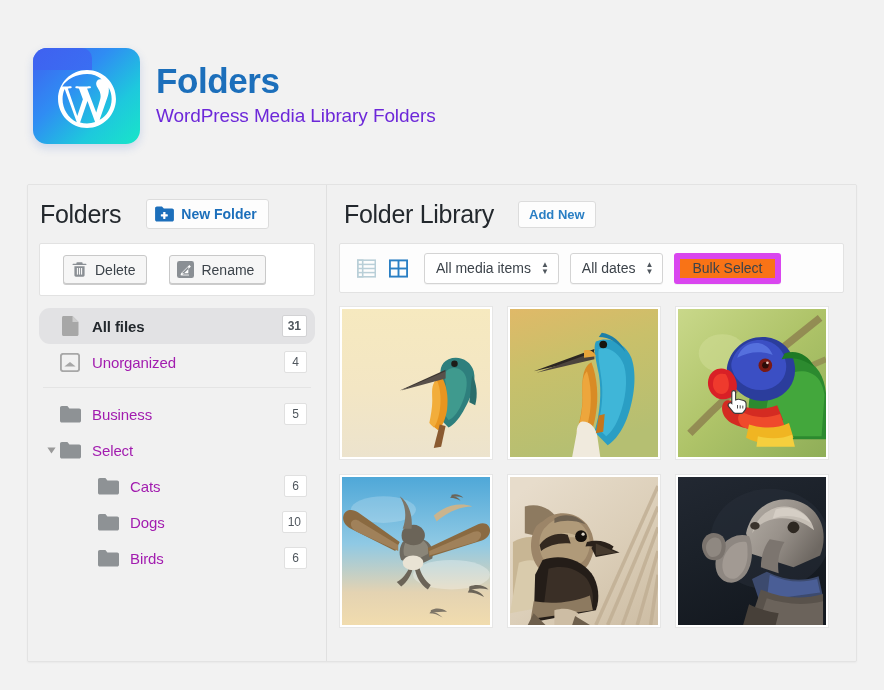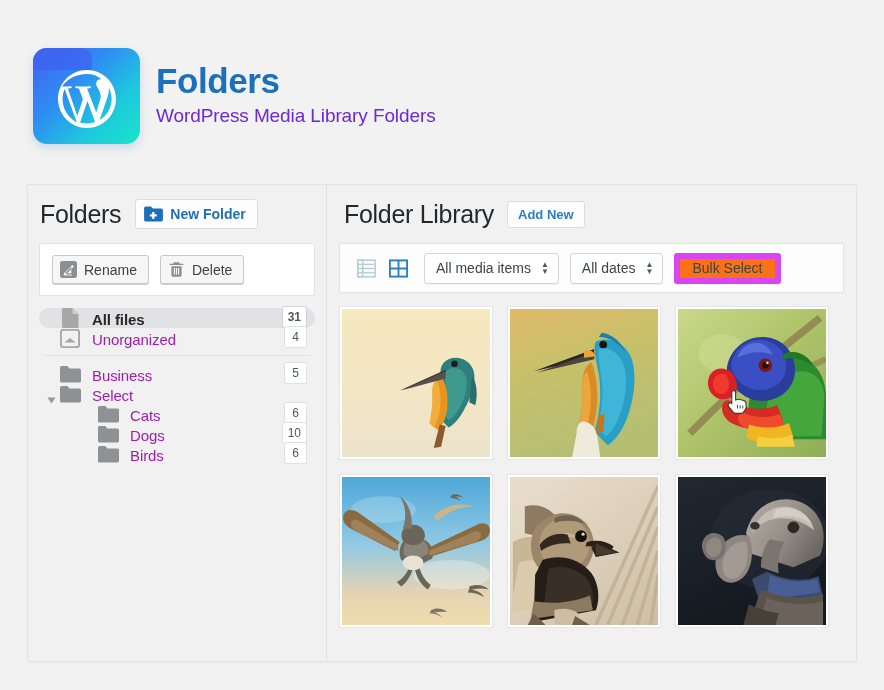--- a/index.html
+++ b/index.html
@@ -112,20 +112,21 @@
     align-items: center;
     gap: 6px;
     background: #f7f7f7;
     border: 1px solid #ccc;
     border-radius: 3px;
     font-size: 13px;
     color: #555;
     cursor: pointer;
     font-family: inherit;
     white-space: nowrap;
+    margin-left: 11px;
   }
 
   .btn-newfolder {
     background: #fdfdfd;
     border-color: #dcdcdc;
     color: #1c6fbb;
     font-weight: bold;
     font-size: 14px;
     padding: 6px 11px 6px 8px;
     gap: 7px;
@@ -148,22 +149,22 @@
     background: #f6f6f6;
     border-color: #c9c9c9;
     box-shadow: 0 1px 0 #ccc;
   }
   .ico-pencil, .ico-trash { width: 17px; height: 17px; flex: 0 0 auto; }
 
   .folder-list { margin-top: 12px; }
 
   .folder-row {
     display: flex;
-    align-items: flex-end;
-    height: 20px;
+    align-items: center;
+    height: 36px;
     padding: 0 8px 0 4px;
     cursor: pointer;
     border-radius: 11px;
   }
   .folder-row.selected { background: #e2e2e4; }
 
   .twisty {
     width: 16px; flex: 0 0 16px;
     display: flex; align-items: center; justify-content: center;
     cursor: pointer;
@@ -350,35 +351,35 @@
           <path fill="#1c6fbb" d="M0 2.2C0 1.2 0.9 0.4 1.9 0.4h5.4l2 2.3h8.8c1 0 1.9 0.8 1.9 1.9v10.1c0 1-0.9 1.9-1.9 1.9H1.9C0.9 16.6 0 15.7 0 14.7V2.2z"></path>
           <rect x="8.6" y="6.3" width="2.4" height="7.4" rx="0.5" fill="#fff"></rect>
           <rect x="6.1" y="8.8" width="7.4" height="2.4" rx="0.5" fill="#fff"></rect>
         </svg>
         <span>New Folder</span>
       </button>
     </div>
 
     <div class="folders-actions">
       <button class="btn btn-action">
-        <svg class="ico-pencil" viewBox="0 0 18 18">
-          <rect x="0" y="0" width="18" height="18" rx="2.5" fill="#8a8f94"></rect>
-          <path fill="#fff" d="M13.1 4.2L4.3 13l-0.6 2.2 2.2-0.6 8.8-8.8-1.6-1.6zM4.6 13.6l7.4-7.4v6.9H5.3l-0.7 0.5z"></path>
-          <path fill="#fff" d="M4.4 14.4h8.3v0.9H4.4z"></path>
-        </svg>
-        <span>Rename</span>
-      </button>
-      <button class="btn btn-action">
         <svg class="ico-trash" viewBox="0 0 18 18">
           <path fill="#8a8f94" d="M6.6 1.3h4.8c0.5 0 0.9 0.4 0.9 0.9v0.7h3.4c0.4 0 0.7 0.3 0.7 0.7s-0.3 0.7-0.7 0.7H2.3C1.9 4.3 1.6 4 1.6 3.6s0.3-0.7 0.7-0.7h3.4V2.2C5.7 1.7 6.1 1.3 6.6 1.3zM3.6 5.6h10.8v9.6c0 0.8-0.7 1.5-1.5 1.5H5.1c-0.8 0-1.5-0.7-1.5-1.5V5.6z"></path>
           <rect x="6.2" y="7.4" width="1.2" height="7" fill="#f6f6f6"></rect>
           <rect x="8.4" y="7.4" width="1.2" height="7" fill="#f6f6f6"></rect>
           <rect x="10.6" y="7.4" width="1.2" height="7" fill="#f6f6f6"></rect>
         </svg>
         <span>Delete</span>
+      </button>
+      <button class="btn btn-action">
+        <svg class="ico-pencil" viewBox="0 0 18 18">
+          <rect x="0" y="0" width="18" height="18" rx="2.5" fill="#8a8f94"></rect>
+          <path fill="#fff" d="M13.1 4.2L4.3 13l-0.6 2.2 2.2-0.6 8.8-8.8-1.6-1.6zM4.6 13.6l7.4-7.4v6.9H5.3l-0.7 0.5z"></path>
+          <path fill="#fff" d="M4.4 14.4h8.3v0.9H4.4z"></path>
+        </svg>
+        <span>Rename</span>
       </button>
     </div>
 
     <div class="folder-list" id="folder-list">
         <div class="folder-row selected">
           <span class="twisty empty"></span>
           <span class="row-icon">
             <svg width="17" height="20" viewBox="0 0 17 20">
               <path fill="#a7a7a7" d="M1.5 0h9l6 6v12.5c0 0.8-0.7 1.5-1.5 1.5H1.5C0.7 20 0 19.3 0 18.5V1.5C0 0.7 0.7 0 1.5 0z"></path>
               <path fill="#cdcdcd" d="M10.5 0l6 6h-6V0z"></path>

